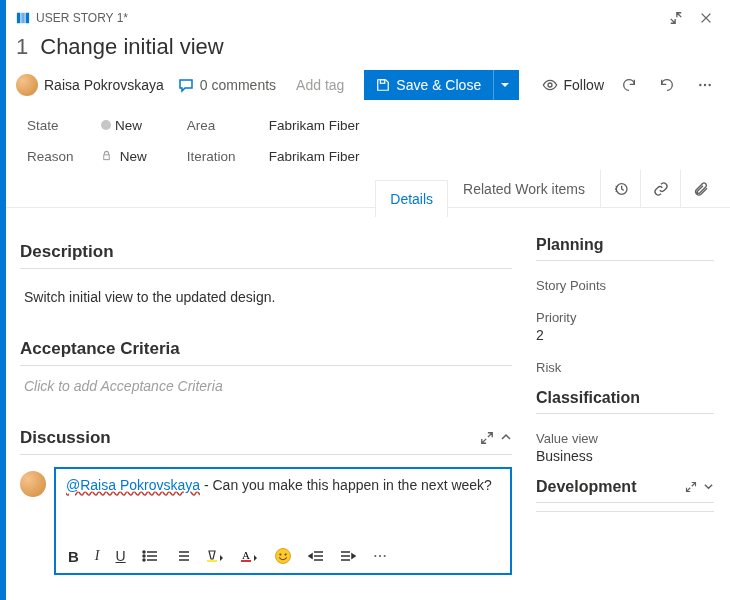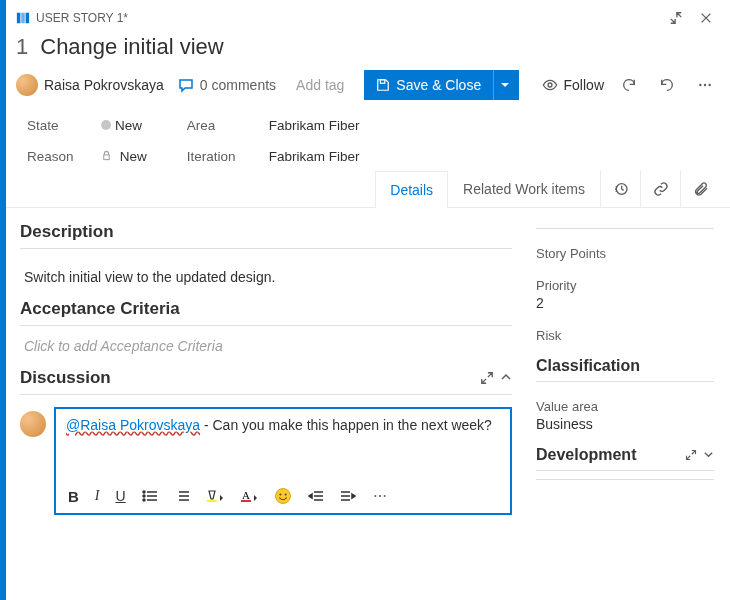--- a/index.html
+++ b/index.html
@@ -49,28 +49,28 @@
   .fcol { display:flex; flex-direction:column; gap:16px; }
   .fcol .label { color:#605e5c; width:56px; display:inline-block; }
   .fcol .labelw { color:#605e5c; width:64px; display:inline-block; }
   .frow { display:flex; align-items:center; gap:18px; }
   .state-dot { width:10px; height:10px; border-radius:50%; background:#c8c6c4; display:inline-block; margin-right:4px; }
   .lock { color:#a19f9d; margin-right:4px; }
 
   .tabs-row { display:flex; justify-content:flex-end; border-bottom:1px solid #edebe9; padding-right:10px; }
   .tabs { display:flex; }
   .tab { padding:10px 14px; cursor:pointer; color:#605e5c; border:1px solid transparent; border-bottom:none; }
-  .tab.active { color:#0078d4; border-color:#edebe9; background:#fff; position:relative; top:1px; }
+  .tab.active { color:#0078d4; border-color:#edebe9; background:#fff; position:relative; top:10px; }
   .tab-icon { width:40px; display:flex; align-items:center; justify-content:center; border-left:1px solid #edebe9; cursor:pointer; color:#605e5c; }
 
   .content { display:flex; flex:1; overflow:auto; }
   .left { flex:1; padding:14px 18px 10px 14px; }
   .right-pane { width:200px; padding:14px 16px 10px 6px; }
 
-  .section-h { font-size:17px; font-weight:600; margin:0 0 4px; display:flex; align-items:center; }
+  .section-h { font-size:17px; font-weight:600; margin:20px 0 4px; display:flex; align-items:center; }
   .section-h .sh-actions { margin-left:auto; display:flex; gap:6px; color:#605e5c; }
   .hr { border:none; border-top:1px solid #e1dfdd; margin:6px 0 10px; }
   .desc-text { padding:2px 0 14px 4px;margin-top:18px; }
   .placeholder { color:#a19f9d; font-style:italic; padding:2px 0 14px 4px; }
 
   .disc-row { display:flex; gap:8px; align-items:flex-start; margin-top:12px; }
   .disc-avatar { width:26px; height:26px; border-radius:50%; background: radial-gradient(circle at 30% 30%, #f6c28b, #d18b3a); margin-top:4px; }
   .editor { flex:1; border:2px solid #0078d4; }
   .editor-content { min-height:70px; padding:8px 10px; font-size:14px; }
   .mention { color:#0078d4; text-decoration:underline wavy #c43a31; }
@@ -322,31 +322,32 @@
                     <circle cx="12" cy="12" r="1.6"></circle>
                     <circle cx="19" cy="12" r="1.6"></circle>
                   </svg>
                 </span>
             </div>
           </div>
         </div>
       </div>
 
       <div class="right-pane">
+        <div class="side-head">Planning</div>
         <hr class="side-hr">
         <div class="side-label">Story Points</div>
         <div class="side-val"></div>
         <div class="side-label">Priority</div>
         <div class="side-val">2</div>
         <div class="side-label">Risk</div>
         <div class="side-val"></div>
 
         <div class="side-head">Classification</div>
         <hr class="side-hr">
-        <div class="side-label">Value area</div>
+        <div class="side-label">Value view</div>
         <div class="side-val">Business</div>
 
         <div class="side-head">
           <span>Development</span>
           <span class="sh-actions">
             <span>
                 <svg width="12" height="12" viewBox="0 0 16 16" stroke="#605e5c" fill="none" stroke-width="1.5">
                   <path d="M9 2h5v5M14 2l-5 5M7 14H2V9M2 14l5-5"></path>
                 </svg>
               </span>

